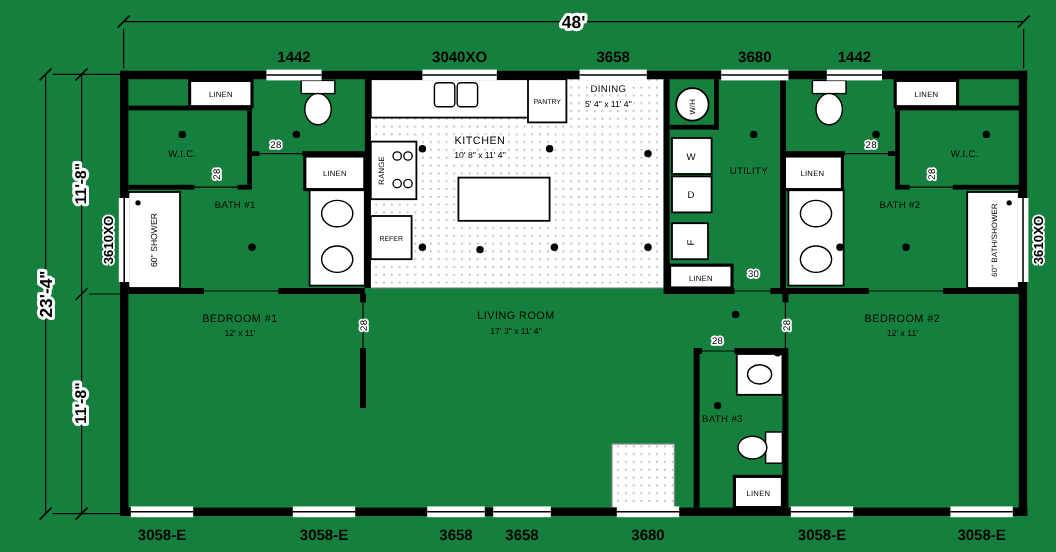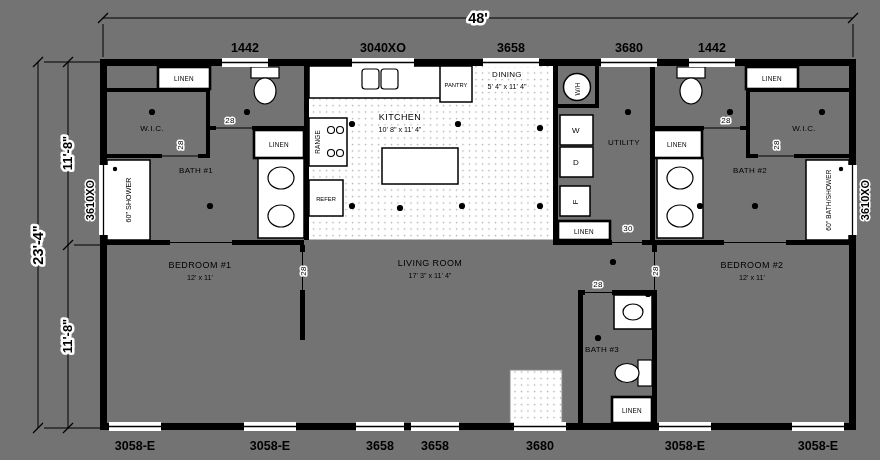--- a/index.html
+++ b/index.html
@@ -1,16 +1,16 @@
 <!DOCTYPE html>
 <html><head>
 <meta charset="utf-8">
 <style>
   html,body{margin:0;padding:0;background:#ffffff;}
-  #stage{position:relative;width:880px;height:460px;background:#737373;overflow:hidden;}
+  #stage{position:relative;width:880px;height:460px;background:#15803d;overflow:hidden;}
   svg text{font-family:"Liberation Sans","DejaVu Sans",sans-serif;fill:#000;text-anchor:middle;}
   .d14{font-size:14.5px;font-weight:700;}
   .d13{font-size:13px;font-weight:700;}
   .d12{font-size:12.5px;font-weight:700;}
   .d11{font-size:11px;font-weight:700;}
   .r9{font-size:9px;letter-spacing:.4px;}
   .r8{font-size:8px;letter-spacing:.3px;}
   .r7{font-size:7.2px;}
   .r6{font-size:6.4px;letter-spacing:.2px;}
   .r5{font-size:5.8px;}

